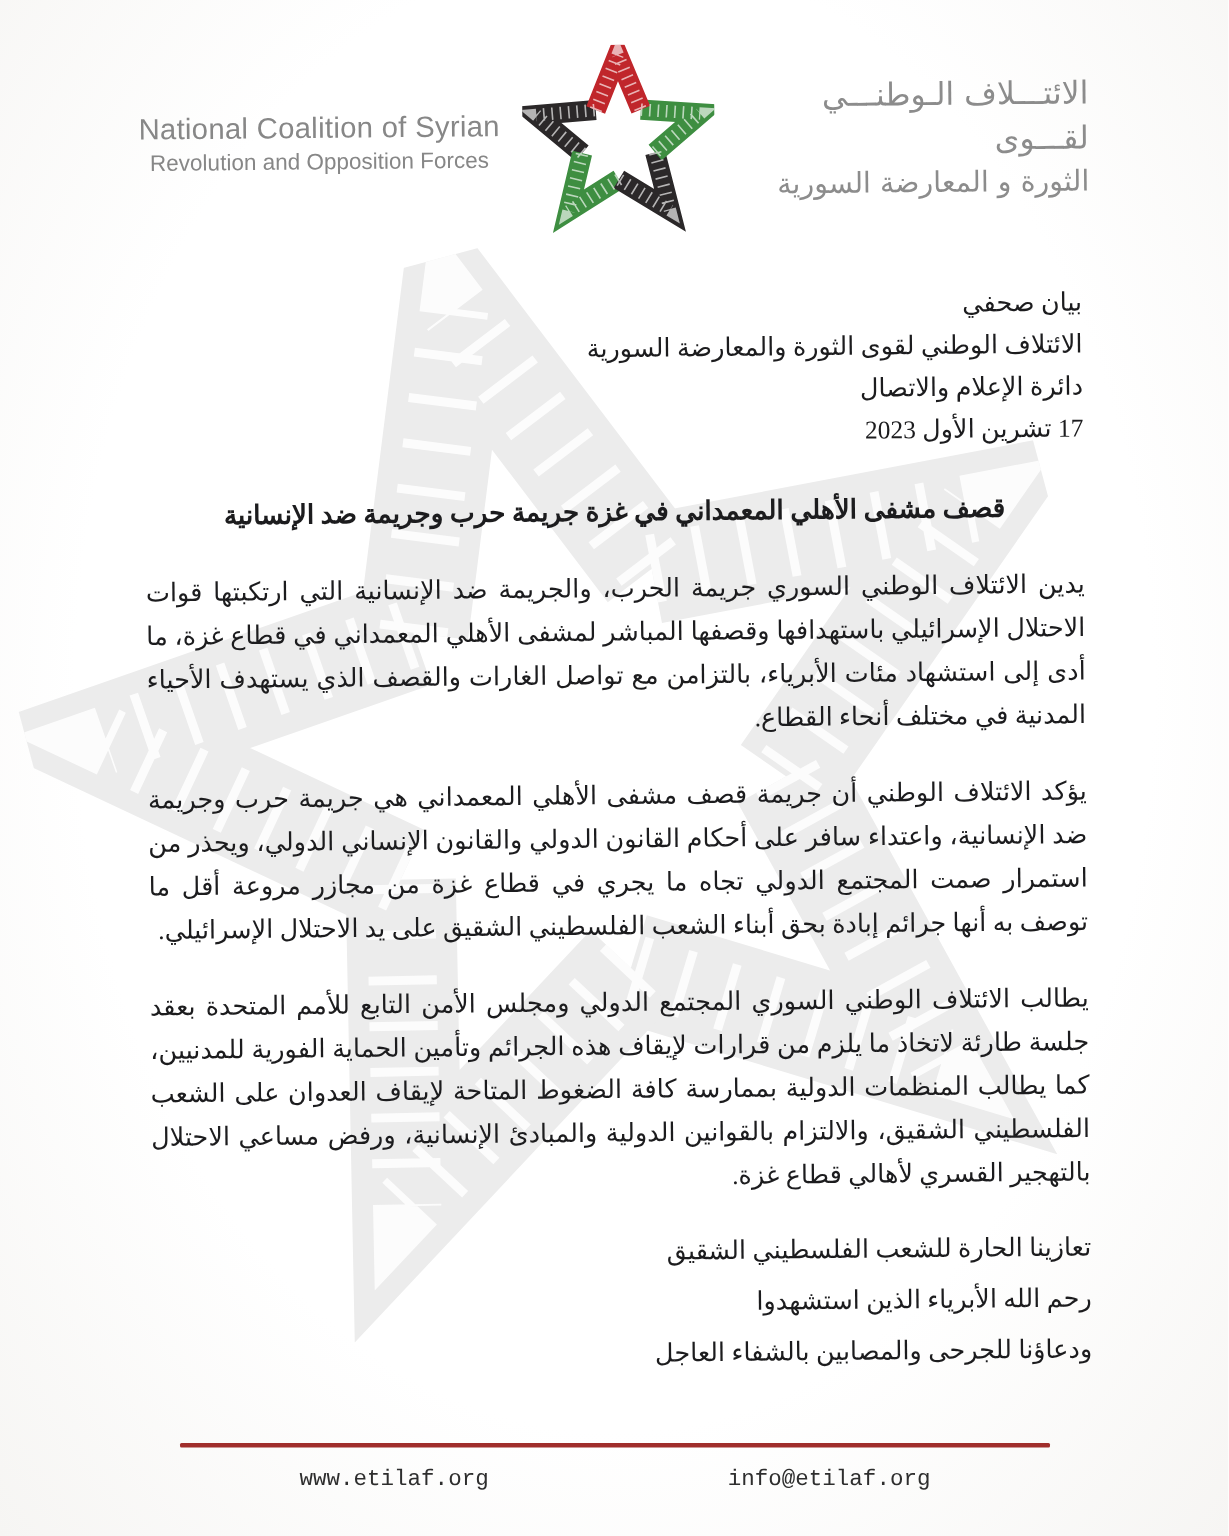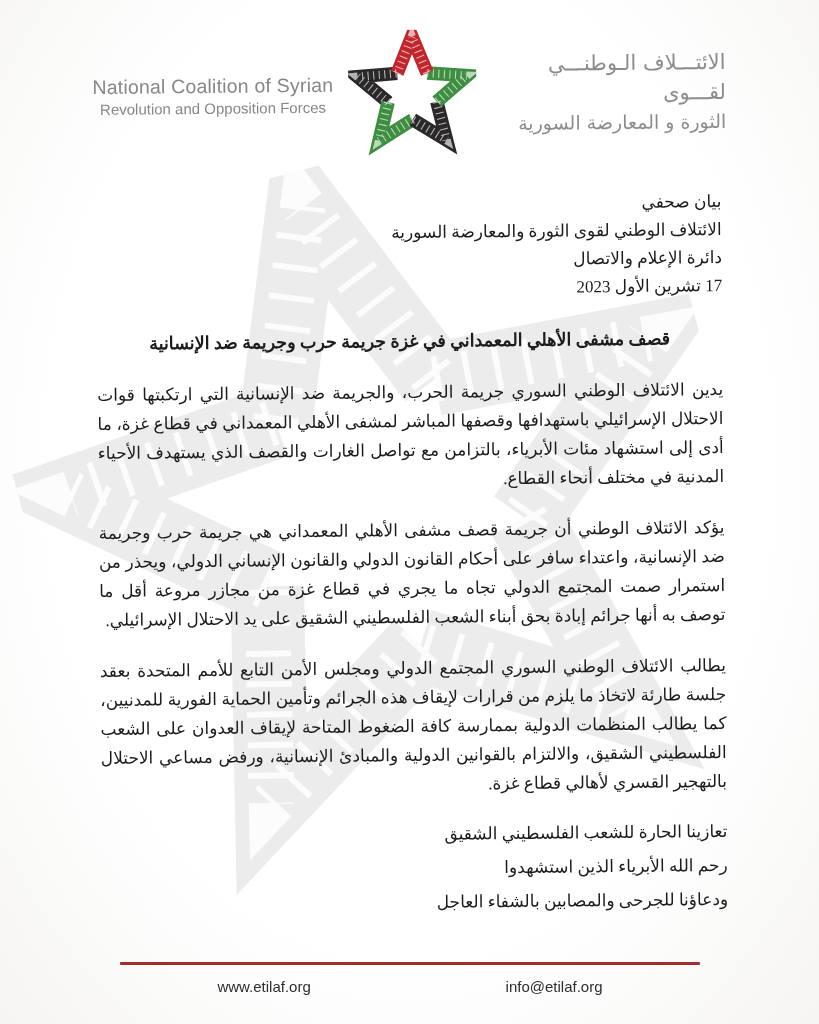--- a/index.html
+++ b/index.html
@@ -68,21 +68,21 @@
     text-align:right;
   }
   
   .footer{
     position:absolute;left:120px;right:119px;top:962px;
   }
   .footer-rule{height:3px;background:#a02e2c;border-radius:1px;}
   .footer-links{
     display:flex;justify-content:space-around;
     margin-top:13px;
-    font-family:Liberation Sans, sans-serif;
+    font-family:Liberation Mono, monospace;
     font-size:15px;color:#2e2e2e;
   }
 </style>
 </head>
 <body>
 
 <div class="page">
 
   <div class="watermark">
     <svg width="700" height="700" viewBox="0 0 200 200" aria-hidden="true">

